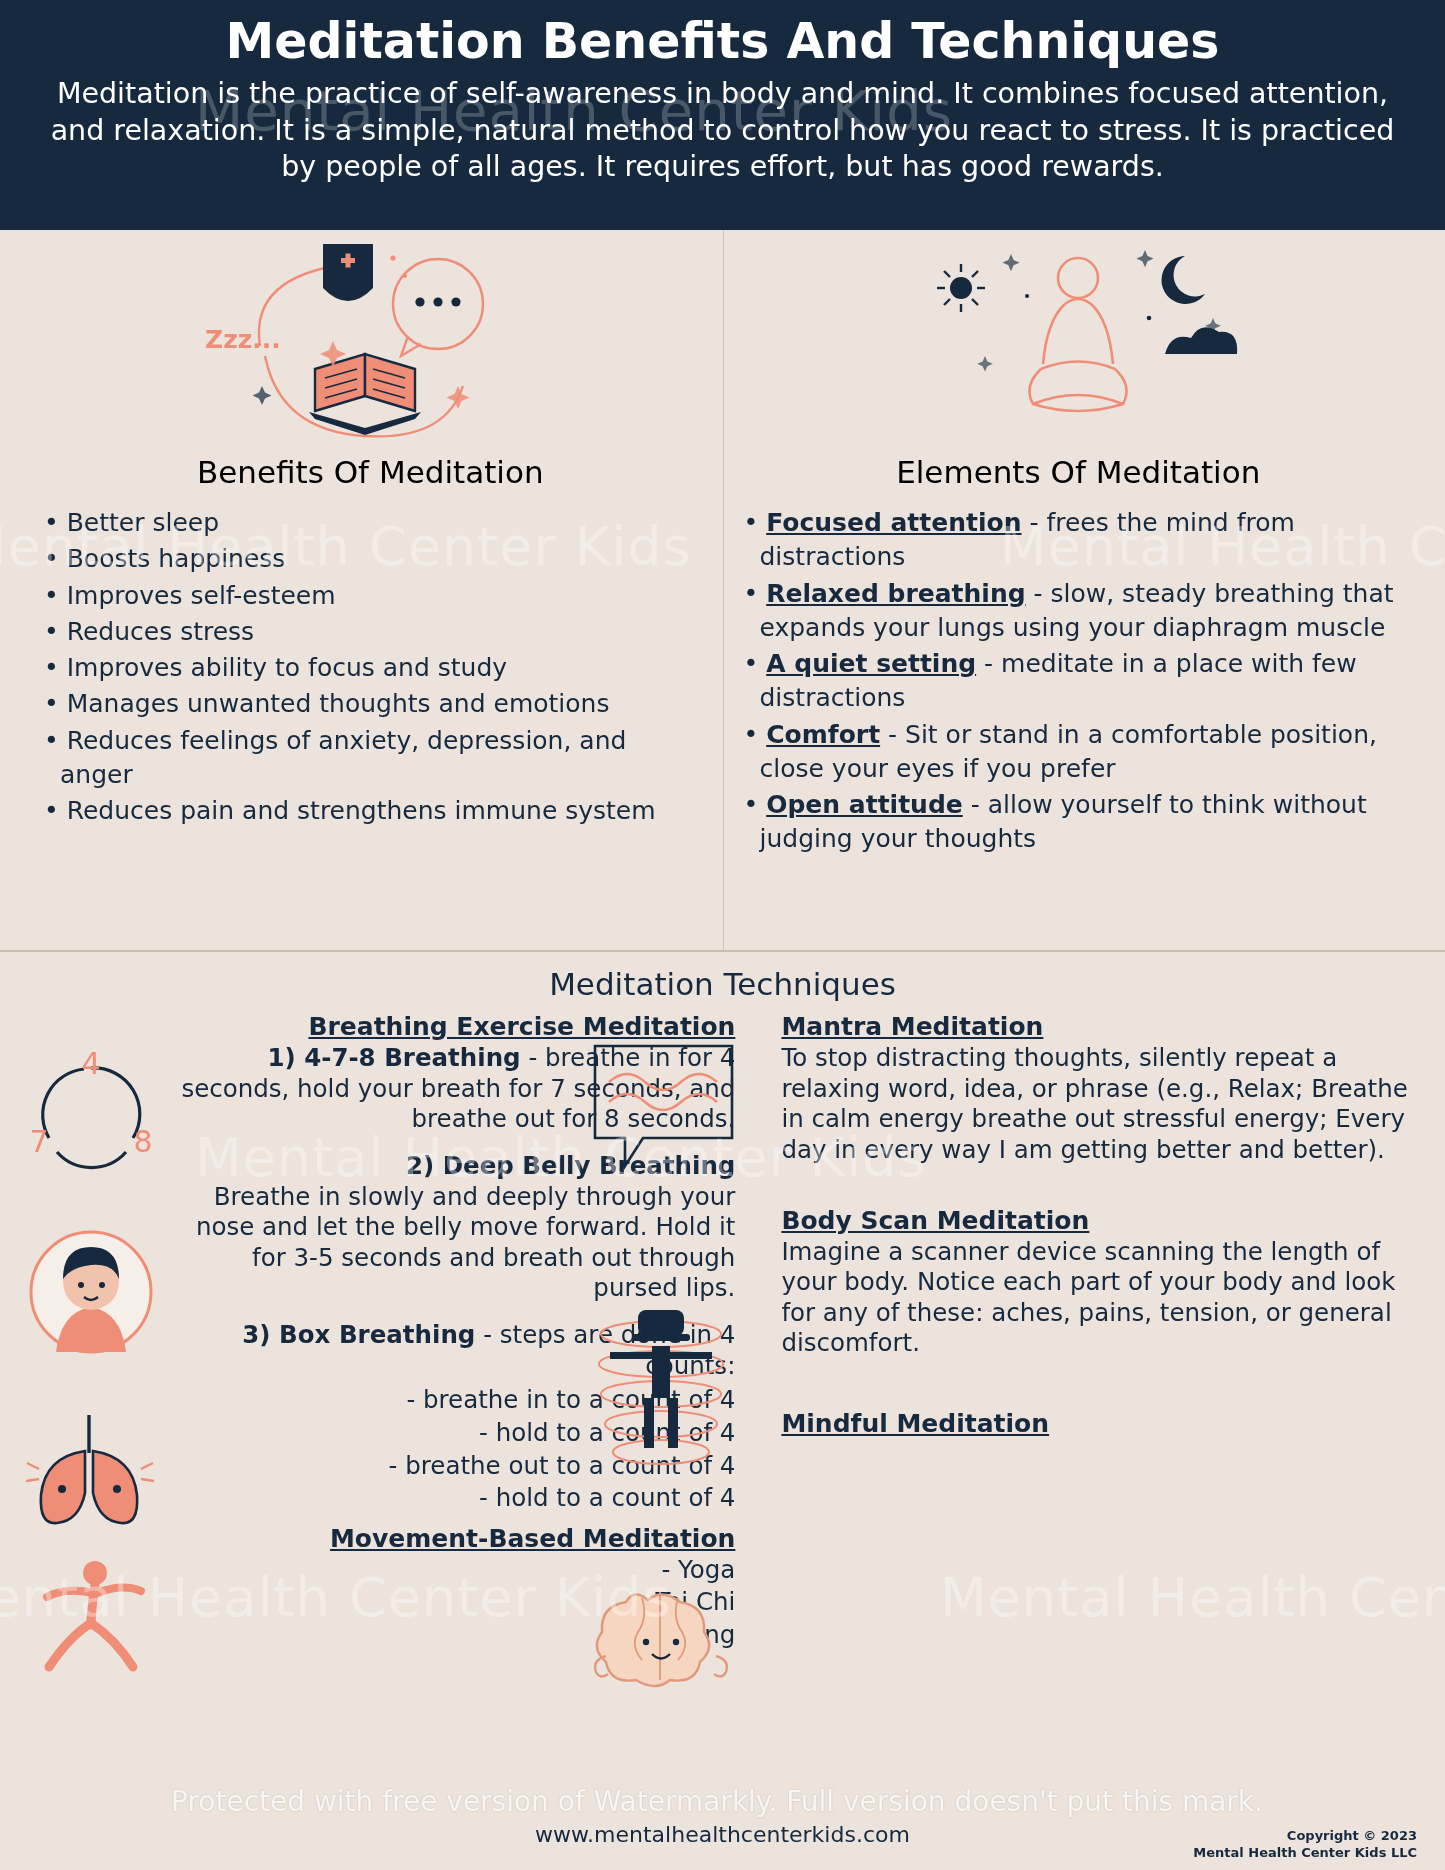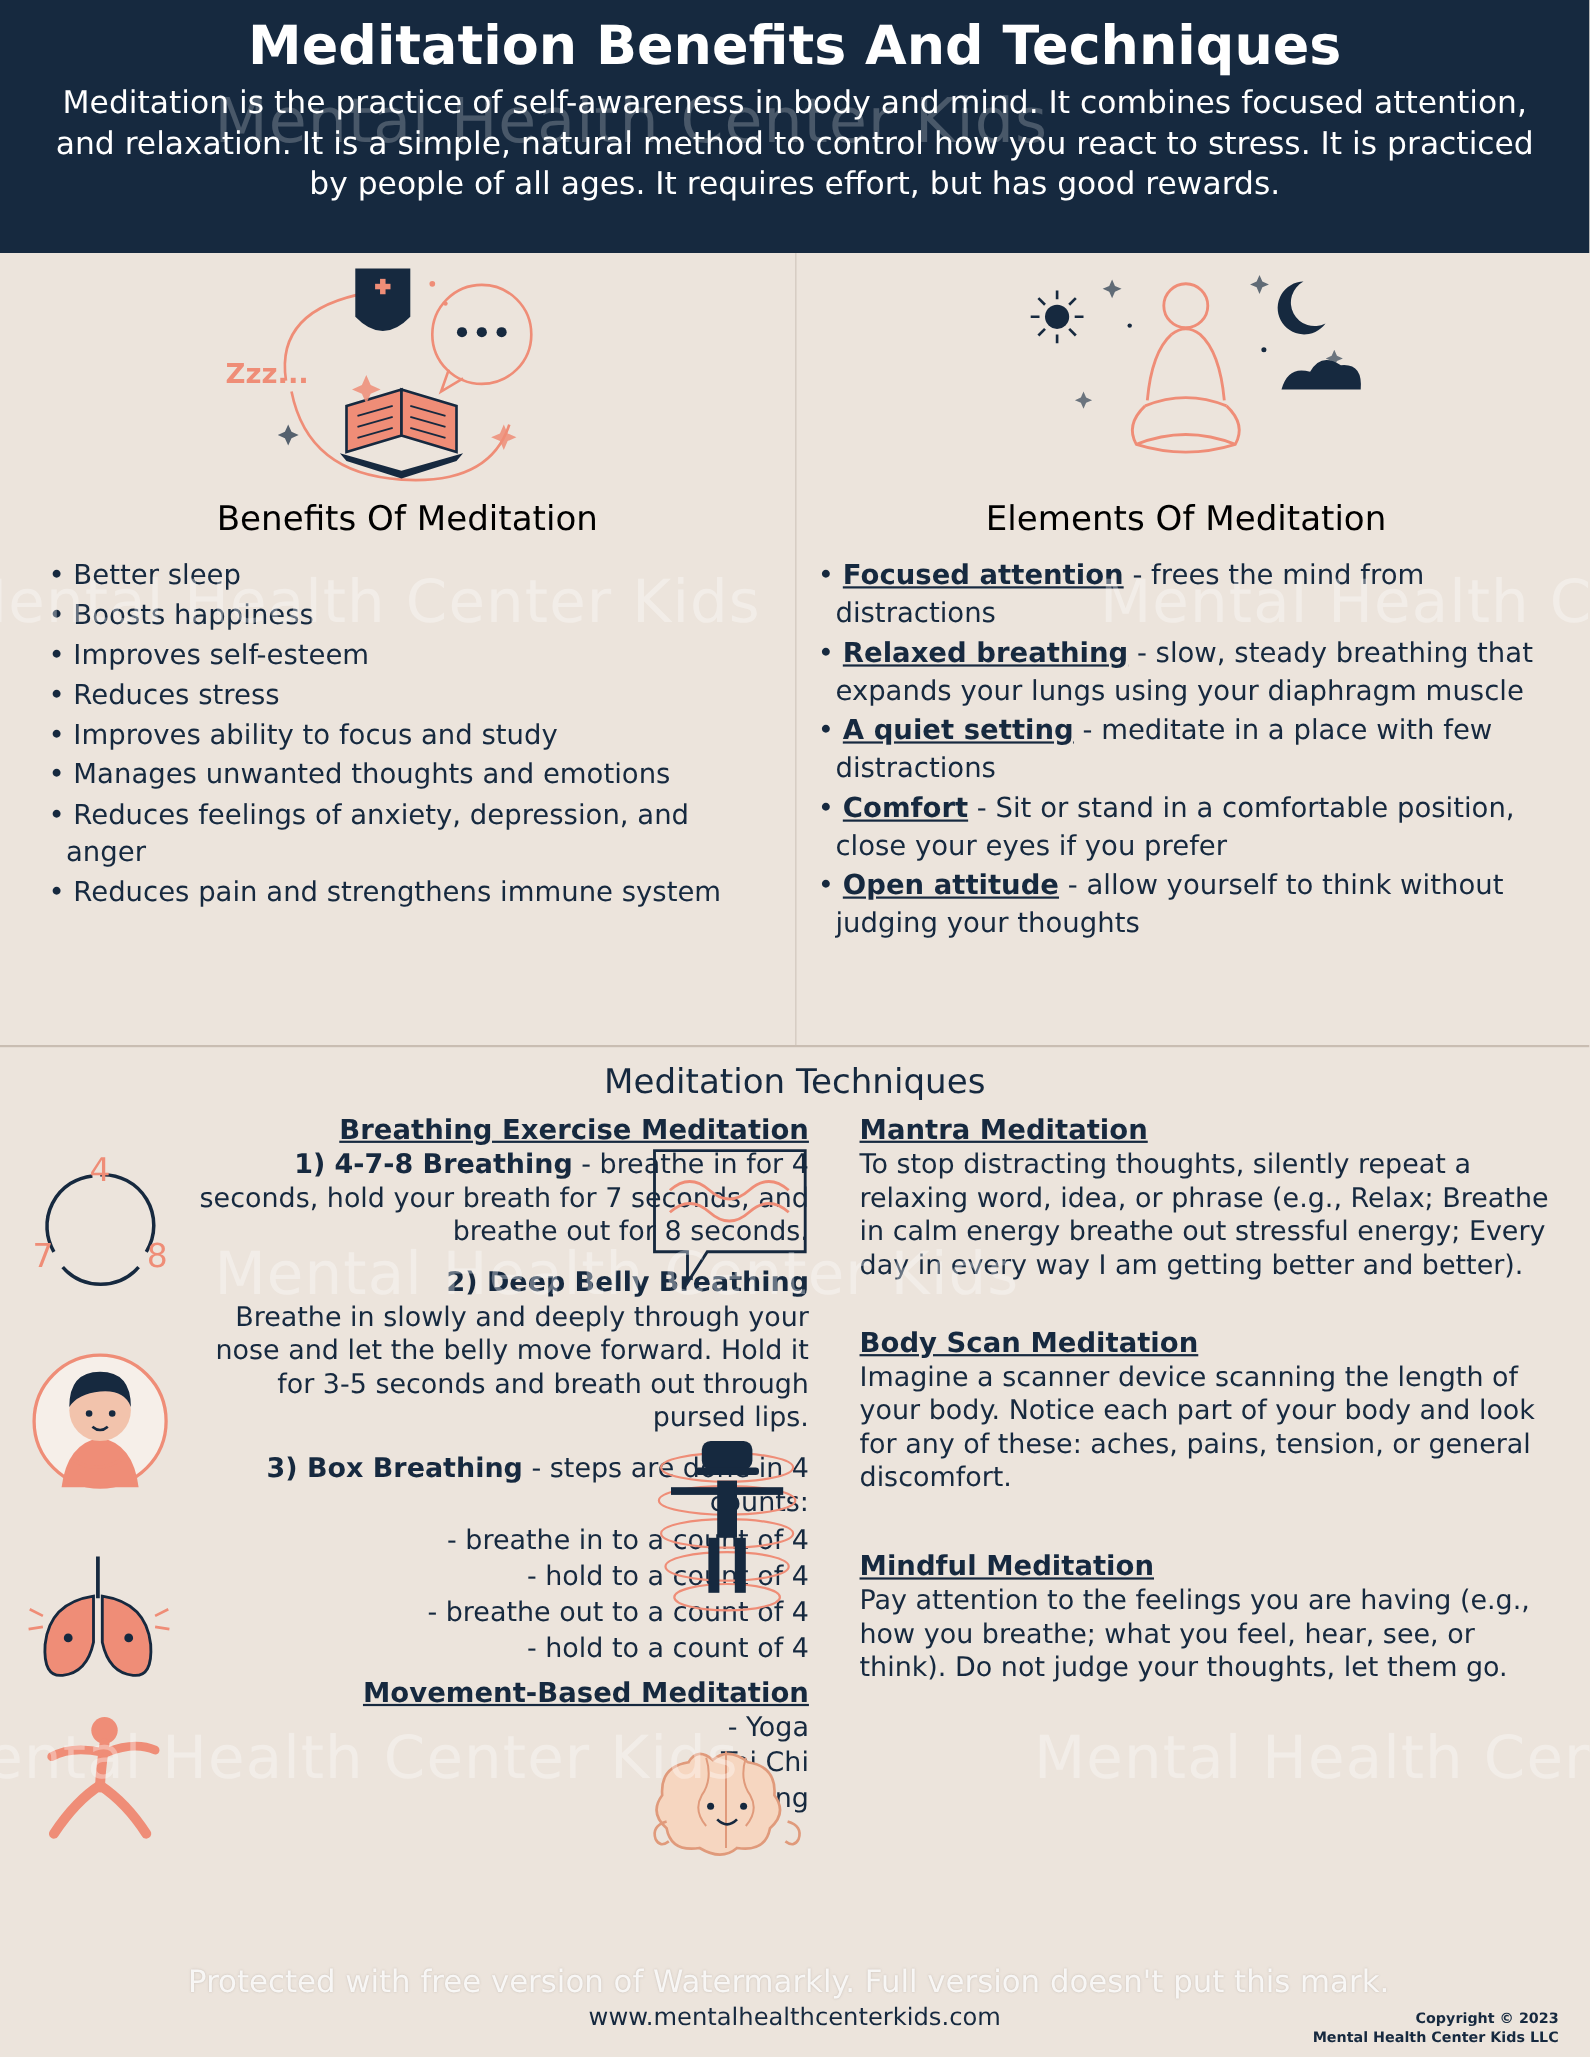--- a/index.html
+++ b/index.html
@@ -391,21 +391,20 @@
 
         <div class="right-text-block">
           <div class="sub-head">Body Scan Meditation</div>
           <p class="body-text">Imagine a scanner device scanning the length of your body.  Notice each part of your body and look for any of these: aches, pains, tension, or general discomfort.</p>
         </div>
 
         <div style="height:34px"></div>
 
         <div class="right-text-block">
           <div class="sub-head">Mindful Meditation</div>
-          <p class="body-text">Pay attention to the feelings you are having (e.g., how you breathe; what you feel, hear, see, or think). Do not judge your thoughts, let them go.</p>
         </div>
 
         <svg width="145" height="130" viewBox="0 0 145 130" style="position:absolute; left:-160px; top:30px;">
           <path d="M4 4 H141 V96 H52 L34 124 L34 96 H4 Z" fill="none" stroke="#16293f" stroke-width="2.6"></path>
           <path d="M18 40 q18 -16 36 0 q18 16 36 0 q18 -16 36 0" stroke="#ef8d77" stroke-width="2.6" fill="none"></path>
           <path d="M18 60 q18 -16 36 0 q18 16 36 0 q18 -16 36 0" stroke="#ef8d77" stroke-width="2.6" fill="none"></path>
         </svg>
 
         <svg width="150" height="170" viewBox="0 0 150 170" style="position:absolute; left:-165px; top:290px;">
           <g stroke="#ef8d77" stroke-width="2" fill="none">

